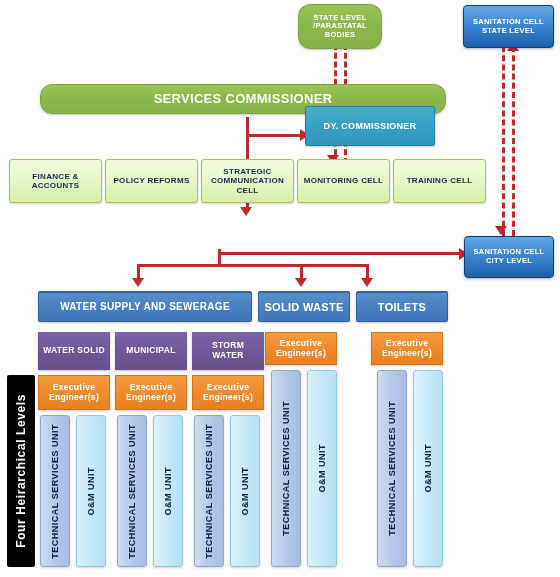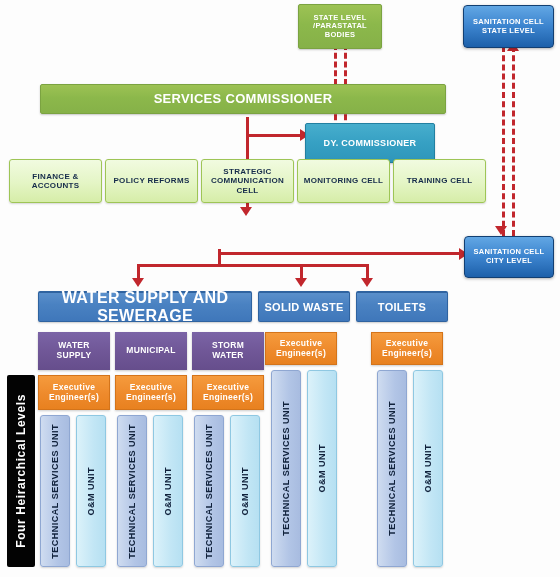--- a/index.html
+++ b/index.html
@@ -13,21 +13,21 @@
 
   .box { position: absolute; display: flex; align-items: center; justify-content: center;
          text-align: center; line-height: 1.15; font-weight: bold; letter-spacing: .3px;
          z-index: 5; }
 
   
   .green-solid {
     background: linear-gradient(#9dc254, #8cb84b 45%, #86b148);
     border: 1px solid #7ba341;
     color: #ffffff;
-    border-radius: 2px;
+    border-radius: 12px;
     box-shadow: 0 1px 2px rgba(0,0,0,.22);
   }
   
   .green-light {
     background: linear-gradient(#f1fbe0, #e4f5c5 55%, #d6eda8);
     border: 1px solid #9ec556;
     color: #152b4a;
     border-radius: 3px;
     box-shadow: 0 1px 2px rgba(0,0,0,.16);
   }
@@ -132,21 +132,21 @@
 
   <div class="box green-solid" style="left:40px; top:84px; width:406px; height:30px; font-size:13px;">
     <span>SERVICES COMMISSIONER</span>
   </div>
 
   <div class="ln ln-v" style="left:246px; top:117px; height:93px;"></div>
   <div class="ln ln-h" style="left:246px; top:134px; width:57px;"></div>
   <div class="arrow-r" style="left:300px; top:129px;"></div>
   <div class="arrow-d" style="left:240px; top:207px;"></div>
 
-  <div class="box teal" style="left:305px; top:123px; width:130px; height:40px; font-size:9px;">
+  <div class="box teal" style="left:305px; top:106px; width:130px; height:40px; font-size:9px;">
     <span>DY. COMMISSIONER</span>
   </div>
 
   <div class="box green-light" style="left:9px; top:159px; width:93px; height:44px; font-size:8px; padding:2px;">
     <span>FINANCE &amp; ACCOUNTS</span>
   </div>
   <div class="box green-light" style="left:105px; top:159px; width:93px; height:44px; font-size:8px; padding:2px;">
     <span>POLICY REFORMS</span>
   </div>
   <div class="box green-light" style="left:201px; top:159px; width:93px; height:44px; font-size:8px; padding:2px;">
@@ -169,32 +169,32 @@
   <div class="ln ln-v" style="left:300px; top:264px; height:17px;"></div>
   <div class="ln ln-v" style="left:366px; top:264px; height:17px;"></div>
   <div class="arrow-d" style="left:132px; top:278px;"></div>
   <div class="arrow-d" style="left:295px; top:278px;"></div>
   <div class="arrow-d" style="left:361px; top:278px;"></div>
 
   <div class="box blue-cell" style="left:464px; top:236px; width:90px; height:42px; font-size:7.5px; padding:2px;">
     <span>SANITATION CELL CITY LEVEL</span>
   </div>
 
-  <div class="box blue-steel" style="left:38px; top:291px; width:214px; height:31px; font-size:16px;">
+  <div class="box blue-steel" style="left:38px; top:291px; width:214px; height:31px; font-size:10px;">
     <span>WATER SUPPLY AND SEWERAGE</span>
   </div>
   <div class="box blue-steel" style="left:258px; top:291px; width:92px; height:31px; font-size:11px;">
     <span>SOLID WASTE</span>
   </div>
   <div class="box blue-steel" style="left:356px; top:291px; width:92px; height:31px; font-size:11px;">
     <span>TOILETS</span>
   </div>
 
   <div class="box purple" style="left:38px; top:332px; width:72px; height:38px; font-size:8.5px; padding:2px;">
-    <span>WATER SUPPLY</span>
+    <span>WATER SOLID</span>
   </div>
   <div class="box purple" style="left:115px; top:332px; width:72px; height:38px; font-size:8.5px; padding:2px;">
     <span>MUNICIPAL</span>
   </div>
   <div class="box purple" style="left:192px; top:332px; width:72px; height:38px; font-size:8.5px; padding:6px;">
     <span>STORM WATER</span>
   </div>
 
   <div class="box orange" style="left:38px; top:375px; width:72px; height:35px; font-size:8.5px; padding:2px;">
     <span>Executive Engineer(s)</span>

